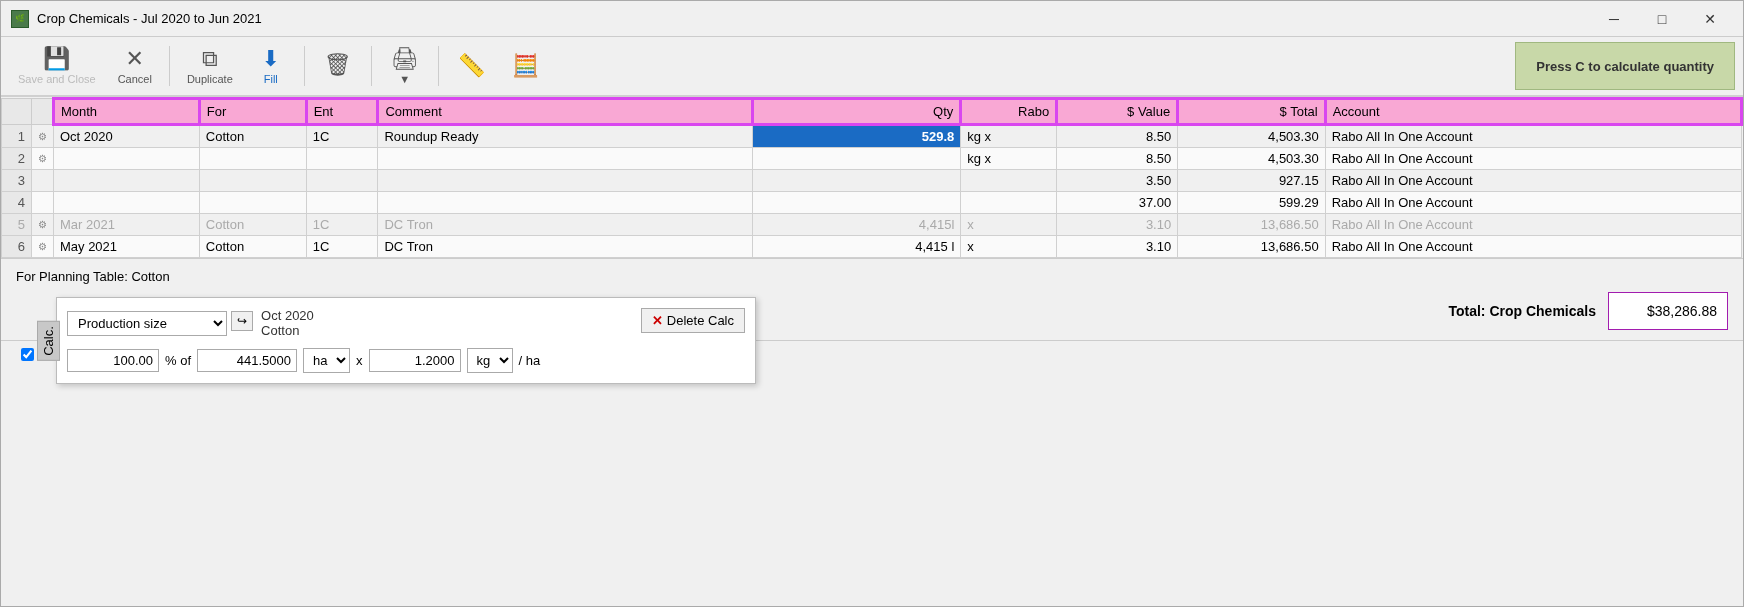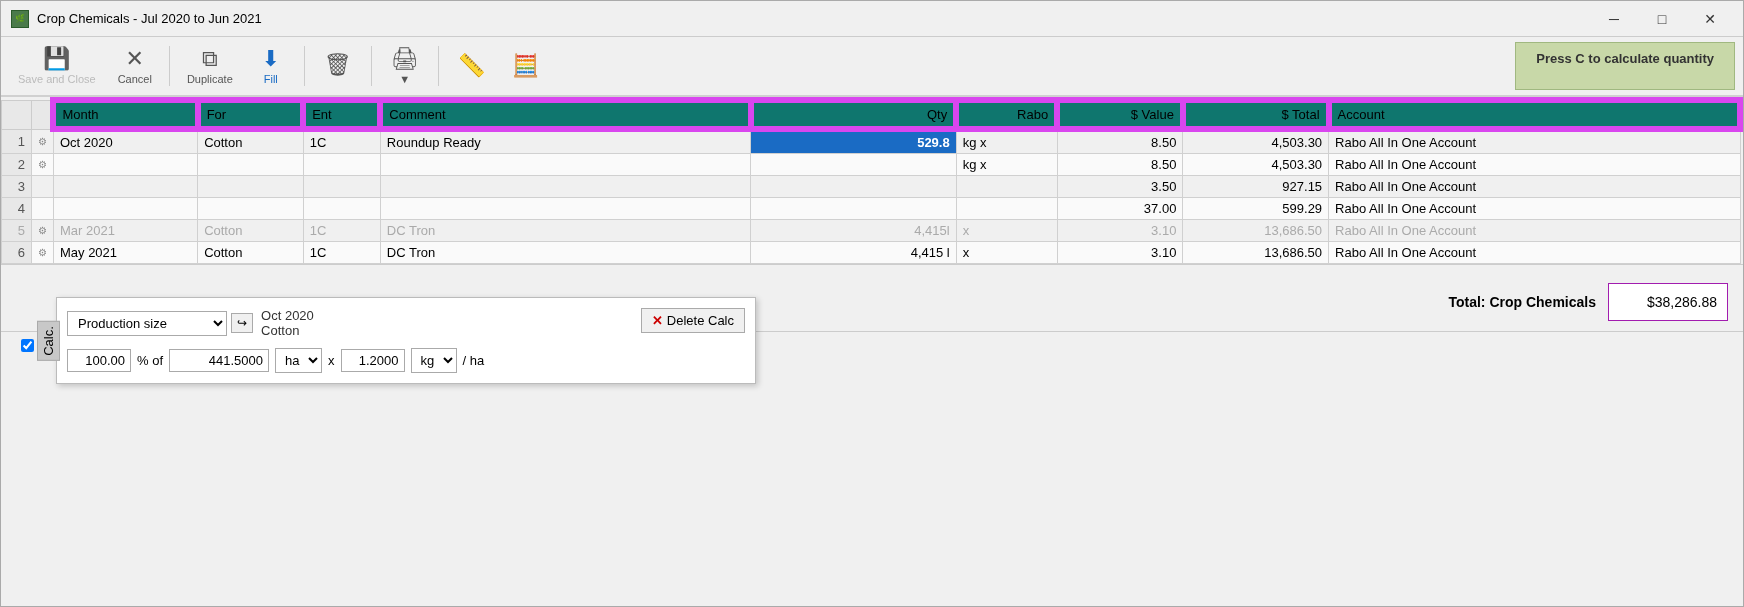--- a/index.html
+++ b/index.html
@@ -9,40 +9,40 @@
     .title-bar-left { display: flex; align-items: center; gap: 8px; font-size: 13px; font-weight: normal; }
     .title-icon { width: 18px; height: 18px; background: #4a7a4a; border: 1px solid #2a5a2a; display: flex; align-items: center; justify-content: center; font-size: 8px; color: white; flex-shrink: 0; }
     .title-bar-controls { display: flex; gap: 2px; }
     .title-btn { width: 46px; height: 24px; background: transparent; border: none; cursor: pointer; font-size: 14px; display: flex; align-items: center; justify-content: center; color: #333; }
     .toolbar { background: #f0f0f0; border-bottom: 2px solid #d0d0d0; padding: 4px 8px; display: flex; align-items: center; gap: 4px; height: 60px; }
     .toolbar-btn { display: flex; flex-direction: column; align-items: center; justify-content: center; padding: 4px 8px; border: 1px solid transparent; cursor: pointer; border-radius: 2px; min-width: 50px; height: 52px; background: transparent; gap: 3px; color: #555; }
     .toolbar-btn.disabled { color: #bbb; cursor: default; }
     .toolbar-btn .icon { font-size: 22px; line-height: 1; }
     .toolbar-btn .label { font-size: 11px; white-space: nowrap; text-align: right; }
     .toolbar-sep { width: 1px; height: 40px; background: #ccc; margin: 0 4px; }
-    .press-c-btn { margin-left: auto; background: #c8d8a8; border: 1px solid #a0b880; padding: 8px 20px; font-size: 16px; font-weight: bold; color: #333; cursor: pointer; height: 48px; display: flex; }
+    .press-c-btn { margin-left: auto; background: #c8d8a8; border: 1px solid #a0b880; padding: 8px 20px; font-size: 16px; font-weight: bold; color: #333; cursor: pointer; height: 48px; display: flex; align-items: center; }
     .content { flex: 1; display: flex; flex-direction: column; }
     table.main-grid { width: 100%; border-collapse: collapse; }
-    table.main-grid th { background: #0f766e; border: 6px solid #d946ef; padding: 4px 6px; text-align: right; font-weight: normal; font-size: 13px; white-space: nowrap; }
+    table.main-grid th { background: #f9a8d4; border: 3px solid #d946ef; padding: 4px 6px; text-align: right; font-weight: normal; font-size: 13px; white-space: nowrap; }
     table.main-grid th.left { text-align: left; }
     table.main-grid td { border: 1px solid #d0d0d0; padding: 3px 6px; font-size: 13px; white-space: nowrap; }
     table.main-grid td.right { text-align: right; }
     table.main-grid tr:nth-child(even) { background: #fafafa; }
     .row-num { background: #e8e8e8; border: 1px solid #ccc; padding: 3px 6px; text-align: right; font-size: 13px; color: #555; width: 30px; }
     .row-icon { width: 20px; padding: 3px 2px; }
     .calc-popup { position: absolute; background: white; border: 1px solid #bbb; box-shadow: 2px 2px 6px rgba(0,0,0,0.2); padding: 10px; z-index: 10; width: 700px; left: 55px; top: 200px; }
     .calc-header { display: flex; justify-content: space-between; align-items: flex-start; margin-bottom: 10px; }
     .calc-title-area { display: flex; align-items: center; gap: 8px; }
-    .calc-dropdown { display: flex; align-items: center; gap: 4px; }
+    .calc-dropdown { display: flex; align-items: flex-start; gap: 4px; }
     .calc-select { border: 1px solid #aaa; padding: 3px 6px; background: white; font-size: 13px; min-width: 160px; }
     .calc-arrow-btn { border: 1px solid #aaa; background: #f0f0f0; padding: 2px 5px; cursor: pointer; font-size: 12px; }
     .calc-info { font-size: 13px; color: #333; }
     .delete-calc-btn { border: 1px solid #aaa; background: #f0f0f0; padding: 4px 10px; cursor: pointer; font-size: 13px; display: flex; align-items: center; gap: 4px; }
     .calc-formula { display: flex; align-items: center; gap: 6px; margin-top: 6px; }
-    .calc-input { border: 1px solid #aaa; padding: 3px 5px; text-align: right; font-size: 13px; width: 64px; }
+    .calc-input { border: 1px solid #aaa; padding: 3px 5px; text-align: right; font-size: 13px; width: 92px; }
     .calc-unit-select { border: 1px solid #aaa; padding: 3px 5px; background: white; font-size: 13px; }
     .calc-text { font-size: 13px; color: #000000; }
     .bottom-panel { background: #f0f0f0; padding: 10px 15px; border-top: 1px solid #ccc; }
     .status-text { font-size: 13px; margin-bottom: 3px; }
     .total-area { display: flex; align-items: center; justify-content: flex-end; margin-top: 8px; gap: 0; }
     .total-label { font-size: 14px; font-weight: bold; margin-right: 12px; }
     .total-value { border: 1px solid #a21caf; background: white; padding: 10px 10px; font-size: 14px; min-width: 120px; text-align: right; }
     .remember-area { display: flex; align-items: center; justify-content: flex-end; padding: 4px 10px; gap: 4px; font-size: 13px; }
     .status-bar { background: #f0f0f0; border-top: 1px solid #ccc; padding: 2px 10px; display: flex; justify-content: flex-start; align-items: center; }
     .blurred-row td { color: #aaa; }
@@ -241,20 +241,21 @@
             <select class="calc-unit-select">
               <option>kg</option>
             </select>
             <span class="calc-text">/ ha</span>
           </div>
         </div>
       </div>
     </div>
 
     <div class="bottom-panel">
+      <div class="status-text">For Planning Table: Cotton</div>
       <div class="total-area">
         <span class="total-label">Total: Crop Chemicals</span>
         <div class="total-value">$38,286.88</div>
       </div>
     </div>
 
     <div class="status-bar">
       <div class="remember-area">
         <input type="checkbox" checked="" style="">
         <span>Remember Height</span>

